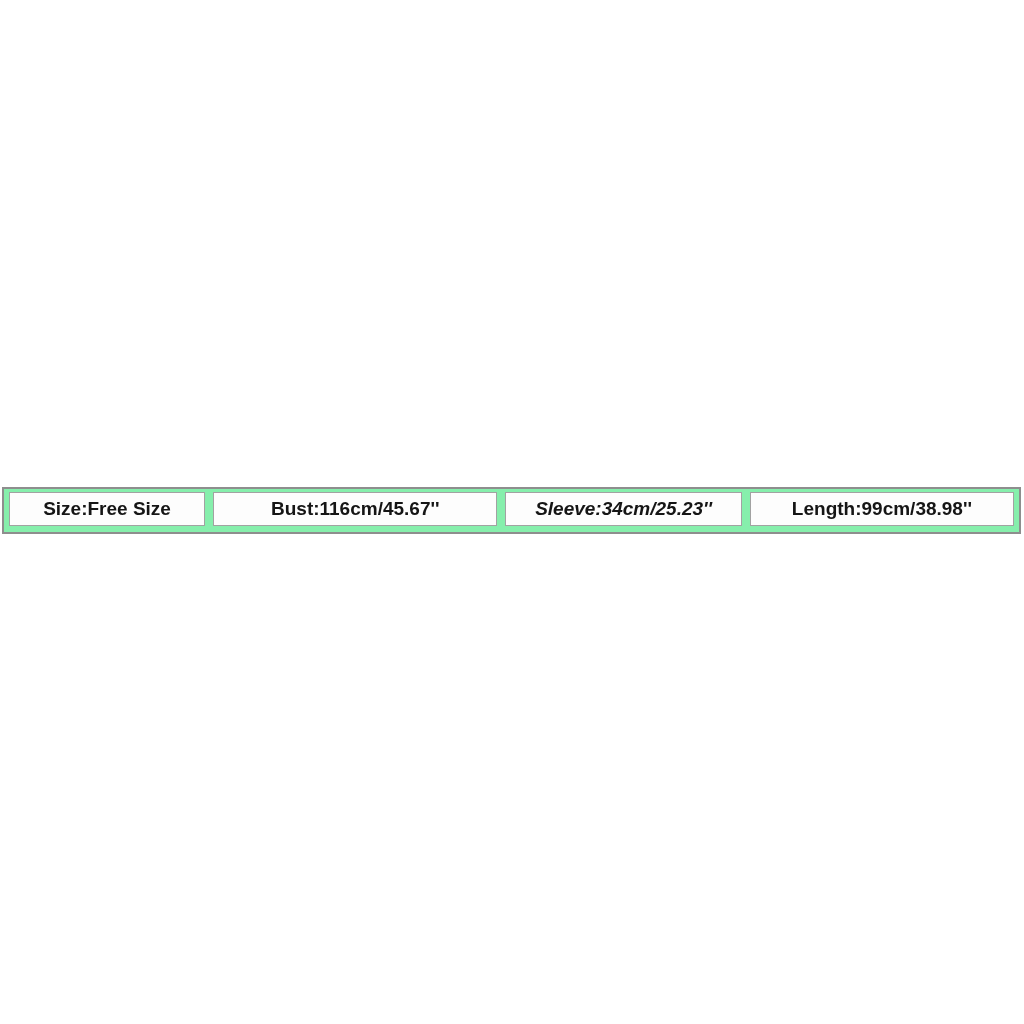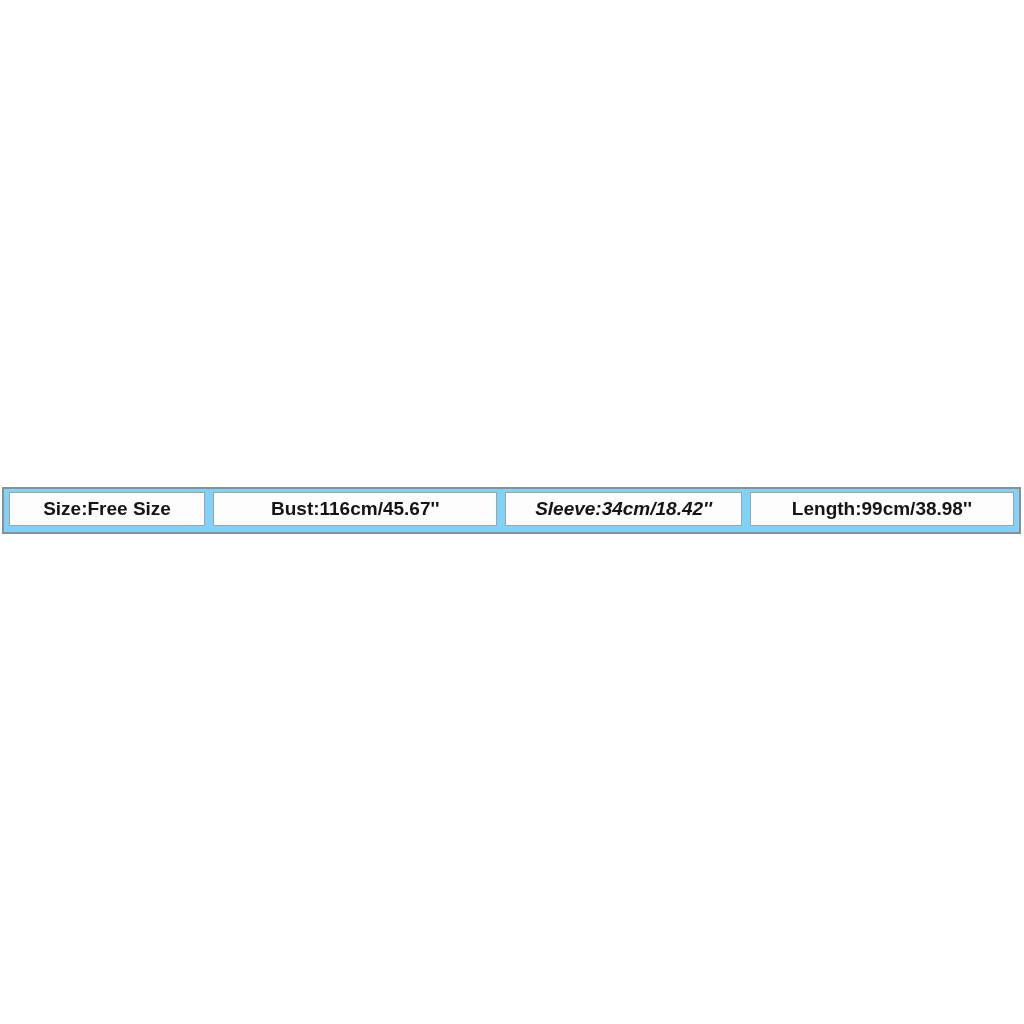--- a/index.html
+++ b/index.html
@@ -15,21 +15,21 @@
     overflow: hidden;
   }
   .size-strip {
     position: absolute;
     left: 2px;
     top: 487px;
     width: 1019px;
     height: 47px;
     box-sizing: border-box;
     border: 2px solid #8e8e8e;
-    background: #7dd3fc;
+    background: #86efac;
     display: flex;
     align-items: stretch;
     gap: 8px;
     padding: 3px 5px 6px 5px;
   }
   .size-cell {
     box-sizing: border-box;
     border: 1px solid #a2a2a2;
     background: #fdfdfd;
     display: flex;
@@ -51,18 +51,18 @@
 <body>
 
 <div class="size-strip">
   <div class="size-cell">
     <span>Size:Free Size</span>
   </div>
   <div class="size-cell">
     <span>Bust:116cm/45.67''</span>
   </div>
   <div class="size-cell">
-    <span>Sleeve:34cm/18.42''</span>
+    <span>Sleeve:34cm/25.23''</span>
   </div>
   <div class="size-cell">
     <span>Length:99cm/38.98''</span>
   </div>
 </div>
 
 </body></html>

